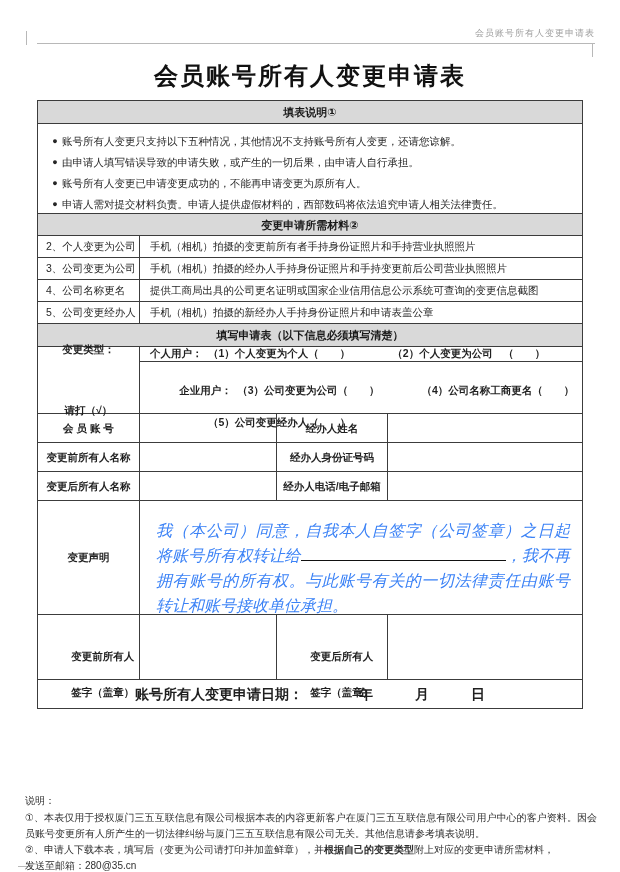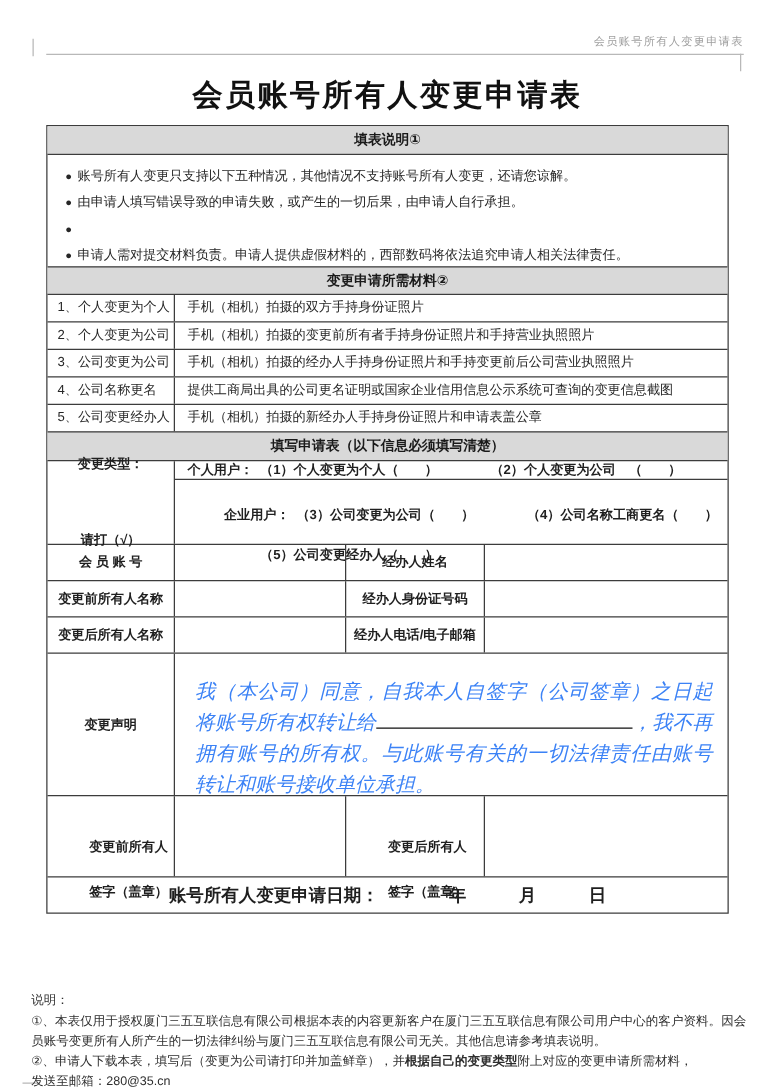--- a/index.html
+++ b/index.html
@@ -110,33 +110,30 @@
       <div class="bullet-line">
         <span class="bullet-dot">●</span>
         <span>账号所有人变更只支持以下五种情况，其他情况不支持账号所有人变更，还请您谅解。</span>
       </div>
       <div class="bullet-line">
         <span class="bullet-dot">●</span>
         <span>由申请人填写错误导致的申请失败，或产生的一切后果，由申请人自行承担。</span>
       </div>
       <div class="bullet-line">
         <span class="bullet-dot">●</span>
+        <span>账号所有人变更已申请变更成功的，不能再申请变更为原所有人。</span>
       </div>
       <div class="bullet-line">
         <span class="bullet-dot">●</span>
         <span>申请人需对提交材料负责。申请人提供虚假材料的，西部数码将依法追究申请人相关法律责任。</span>
       </div>
     </div>
 
     <div class="row sec-header">变更申请所需材料②</div>
 
-    <div class="row mat-row">
-      <div class="mat-label">1、个人变更为个人</div>
-      <div class="mat-value">手机（相机）拍摄的双方手持身份证照片</div>
-    </div>
     <div class="row mat-row">
       <div class="mat-label">2、个人变更为公司</div>
       <div class="mat-value">手机（相机）拍摄的变更前所有者手持身份证照片和手持营业执照照片</div>
     </div>
     <div class="row mat-row">
       <div class="mat-label">3、公司变更为公司</div>
       <div class="mat-value">手机（相机）拍摄的经办人手持身份证照片和手持变更前后公司营业执照照片</div>
     </div>
     <div class="row mat-row">
       <div class="mat-label">4、公司名称更名</div>

